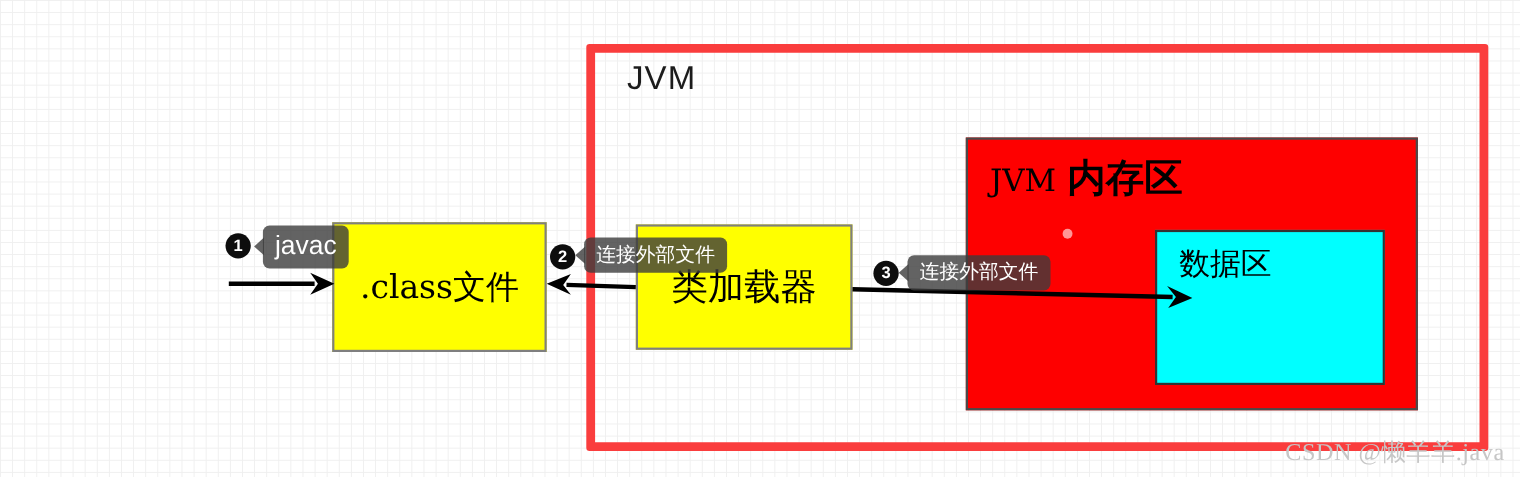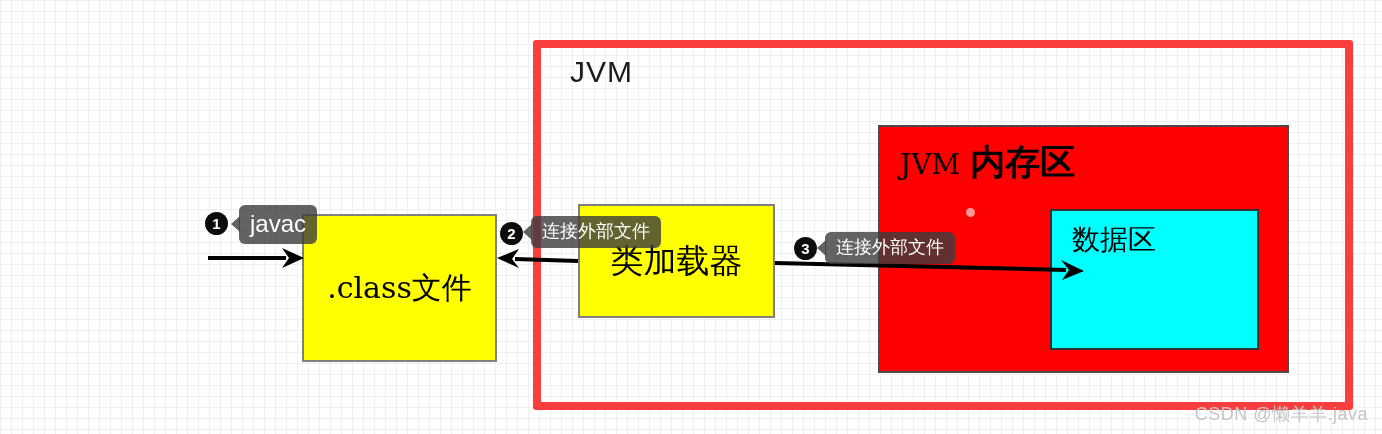--- a/index.html
+++ b/index.html
@@ -26,21 +26,21 @@
   }
   
   .node{
     position:absolute;box-sizing:border-box;
     background:#ffff00;border:2px solid #7f7f7f;
     display:flex;align-items:center;justify-content:center;
     font-family:"DejaVu Serif","Liberation Serif",serif;color:#000;
     z-index:2;
   }
   .node-source{left:18px;top:202px;width:190px;height:120px;font-size:23px;}
-  .node-class{left:302px;top:202px;width:195px;height:148px;font-size:30px;margin-top:12px;}
+  .node-class{left:302px;top:202px;width:195px;height:118px;font-size:30px;}
   .node-loader{left:578px;top:204px;width:197px;height:114px;font-size:33px;z-index:2;}
   
   .memory-box{
     position:absolute;left:878px;top:125px;width:411px;height:248px;
     box-sizing:border-box;background:#fe0000;border:2px solid #4a4a4a;
     z-index:2;
   }
   .memory-title{position:absolute;left:20px;top:12px;color:#000;white-space:nowrap;}
   .memory-title .en{font-family:"DejaVu Serif","Liberation Serif",serif;font-size:28px;}
   .memory-title .zh{font-family:"Liberation Sans","DejaVu Sans",sans-serif;font-weight:bold;font-size:35px;margin-left:10px;}
@@ -77,21 +77,21 @@
   }
   .step1 .badge{left:205px;top:212px;}
   .step1 .tip{left:239px;top:205px;font-size:24px;}
   .step2 .badge{left:500px;top:222px;}
   .step2 .tip{left:531px;top:216px;}
   .step3 .badge{left:794px;top:237px;}
   .step3 .tip{left:825px;top:232px;}
   
   .watermark{
     position:absolute;right:14px;bottom:8px;z-index:10;
-    color:#c6c6c6;font-size:18px;letter-spacing:.5px;
+    color:#c6c6c6;font-size:22px;letter-spacing:.5px;font-family:Liberation Serif, serif;
   }
 </style>
 </head>
 <body>
 
 <div class="canvas">
 
   <div class="jvm-frame"></div>
   <div class="jvm-title">JVM</div>
 

